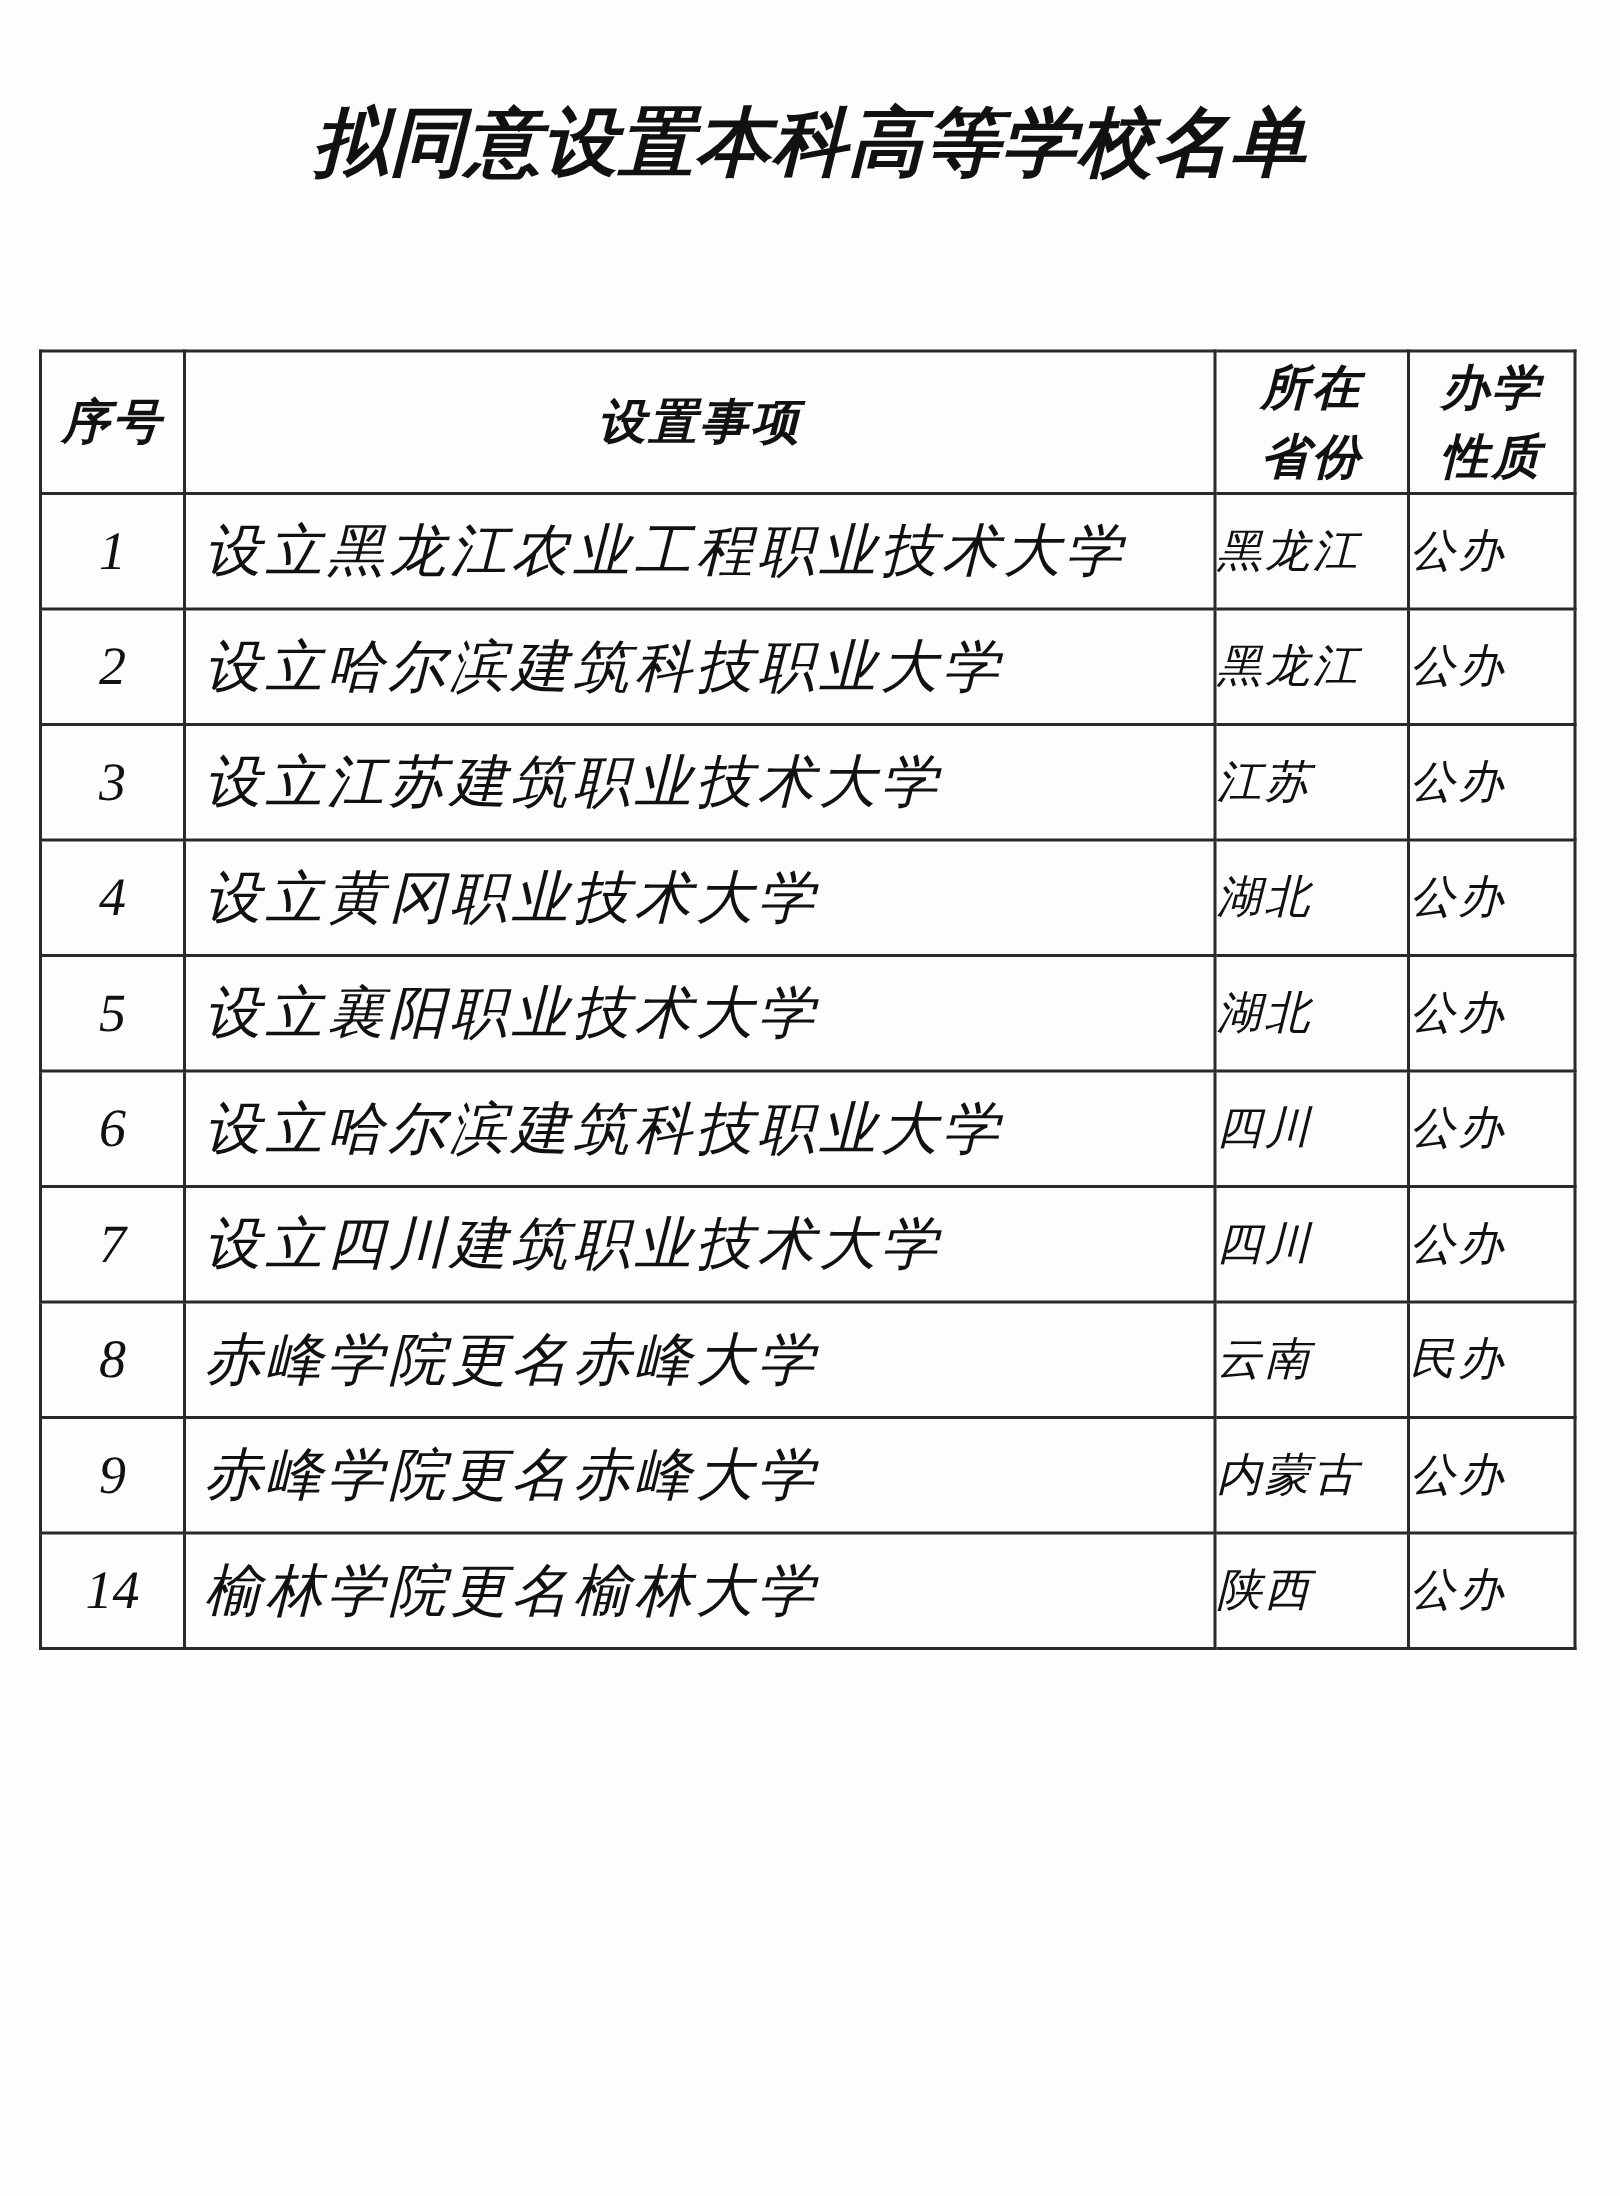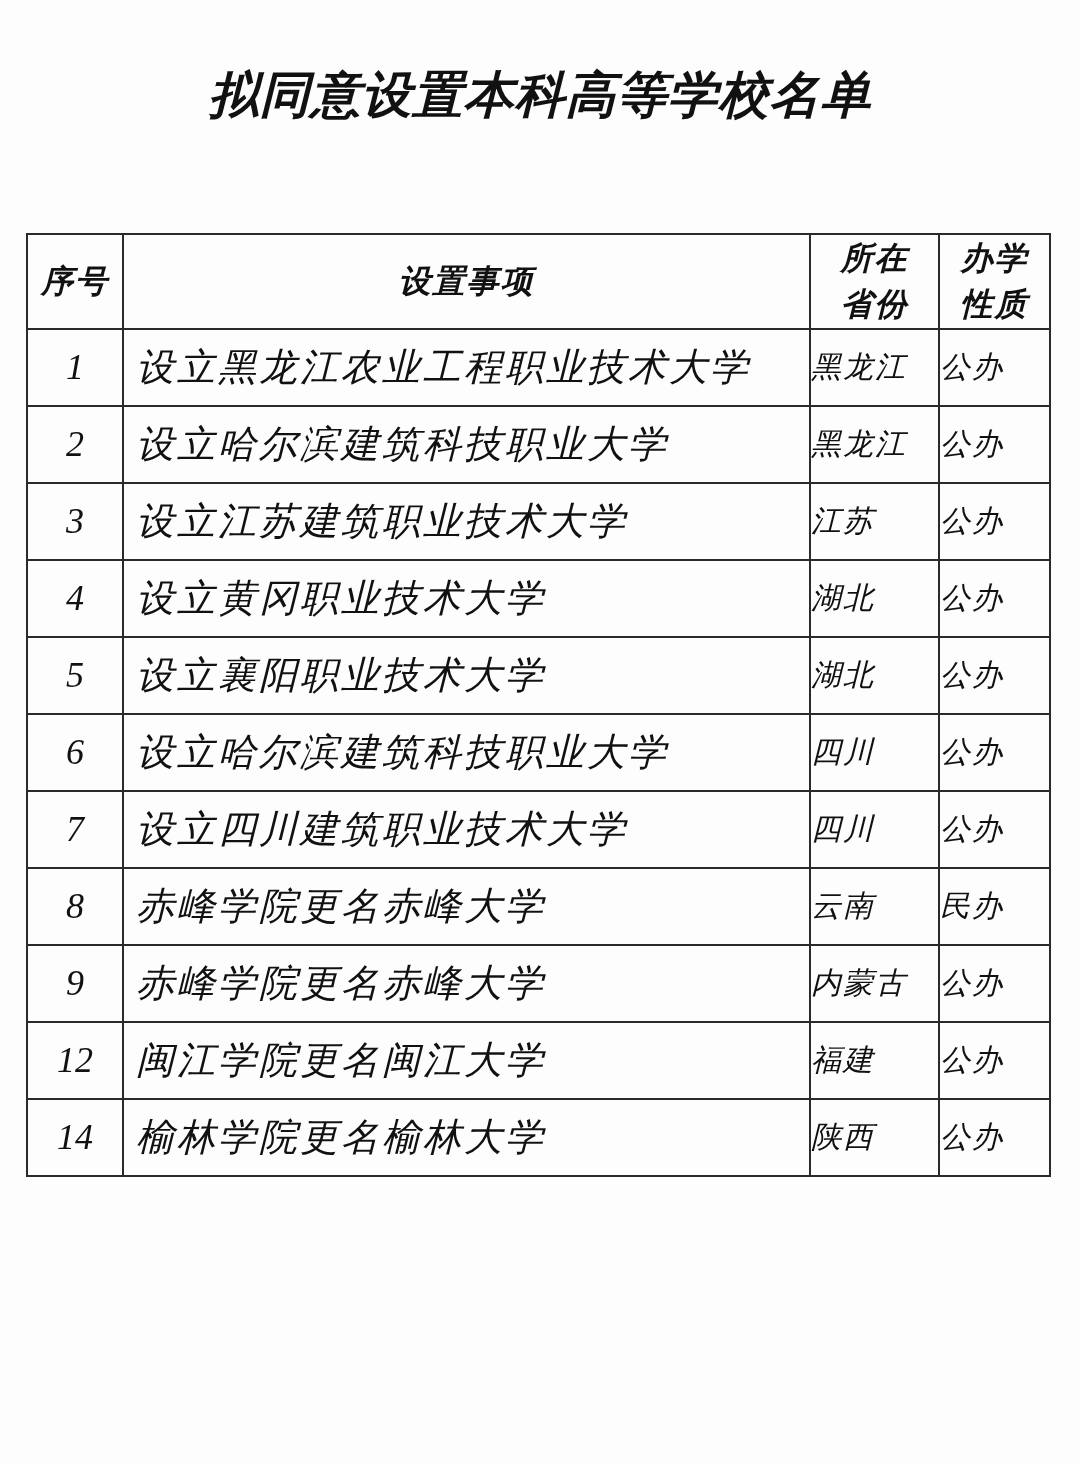--- a/index.html
+++ b/index.html
@@ -152,26 +152,20 @@
     <td class="cell-center">云南</td>
     <td class="cell-center">民办</td>
   </tr>
         <tr>
     <td class="cell-no">9</td>
     <td class="cell-item">赤峰学院更名赤峰大学</td>
     <td class="cell-center">内蒙古</td>
     <td class="cell-center">公办</td>
   </tr>
         <tr>
-    <td class="cell-no">12</td>
-    <td class="cell-item">闽江学院更名闽江大学</td>
-    <td class="cell-center">福建</td>
-    <td class="cell-center">公办</td>
-  </tr>
-        <tr>
     <td class="cell-no">14</td>
     <td class="cell-item">榆林学院更名榆林大学</td>
     <td class="cell-center">陕西</td>
     <td class="cell-center">公办</td>
   </tr>
       </tbody>
   </table>
 
 </div>
 

